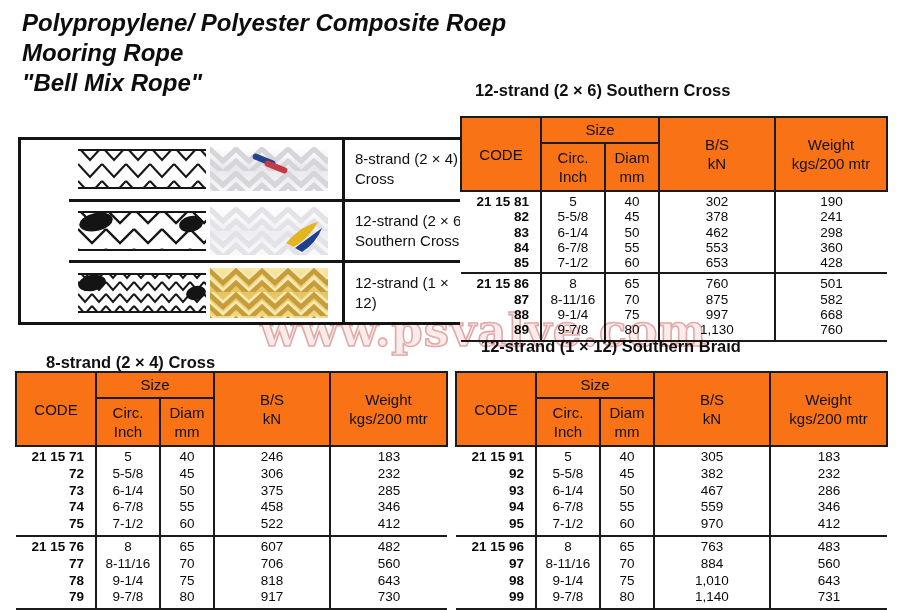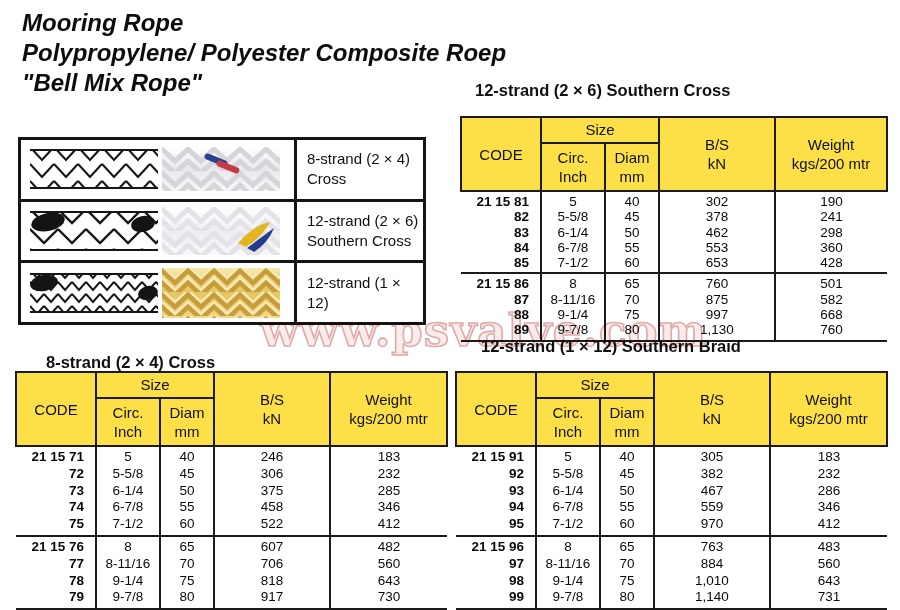--- a/index.html
+++ b/index.html
@@ -21,21 +21,21 @@
     position:absolute; font-weight:bold; 
     font-size:16.5px; color:#101010; white-space:nowrap; z-index:2;
   }
   .t-sc    { left:475px; top:81px;  }
   .t-cross { left:46px;  top:353px; }
   .t-sb    { left:481px; top:337px; }
 
   
   .legend {
     position:absolute; left:18px; top:137px; width:402px; height:182px;
-    border:3px solid #141414; background:#fff; display:flex; flex-direction:column;
+    border:3px solid #141414; background:#fff; display:flex; flex-direction:column;padding-left:48px;
   }
   .legend-row { flex:1; display:flex; border-top:3px solid #141414; min-height:0; }
   .legend-row:first-child { border-top:none; }
   .legend-art {
     flex:0 0 262px; display:flex; align-items:center;
     padding:2px 2px 2px 9px; gap:4px; overflow:hidden;
   }
   .legend-label {
     flex:1; border-left:3px solid #141414;
     display:flex; flex-direction:column; justify-content:center;
@@ -48,21 +48,21 @@
     background:#fff; z-index:1;
   }
   .pos-sc    { left:460px; top:116px; width:428px; }
   .pos-cross { left:15px;  top:371px; width:433px; }
   .pos-sb    { left:455px; top:371px; width:433px; }
 
   col.c1 { width:80px; } col.c2 { width:64px; } col.c3 { width:54px; }
   col.c4 { width:116px; }
 
   .data-table th {
-    background:#fde047; border:2px solid #1b1b1b;
+    background:#f97316; border:2px solid #1b1b1b;
     font-weight:normal; font-size:15px; line-height:19px;
     text-align:center; padding:1px 0; color:#101010;
   }
   .data-table thead tr:first-child th.size-th { height:22px; line-height:20px; }
   .data-table thead tr:nth-child(2) th { height:44px; }
 
   .data-table td {
     font-size:13.5px; line-height:15.3px; padding:0;
     text-align:center; color:#0a0a0a;
     border-left:2px solid #1b1b1b; white-space:nowrap;
@@ -82,22 +82,22 @@
     color:#fbecec; -webkit-text-stroke:1.6px #e2a9a9;
     mix-blend-mode:multiply; white-space:nowrap; pointer-events:none;margin-left:34px;
   }
 </style>
 </head>
 <body>
 
 <div class="page">
 
   <div class="title-block">
+    <div>Polypropylene/ Polyester Composite Roep</div>
     <div>Mooring Rope</div>
-    <div>Polypropylene/ Polyester Composite Roep</div>
     <div>"Bell Mix Rope"</div>
   </div>
 
   <div class="legend">
 
     <div class="legend-row">
       <div class="legend-art">
         <svg width="128" height="48" viewBox="0 0 128 48">
           <defs>
             <pattern id="bw1" width="24" height="17" patternUnits="userSpaceOnUse">

